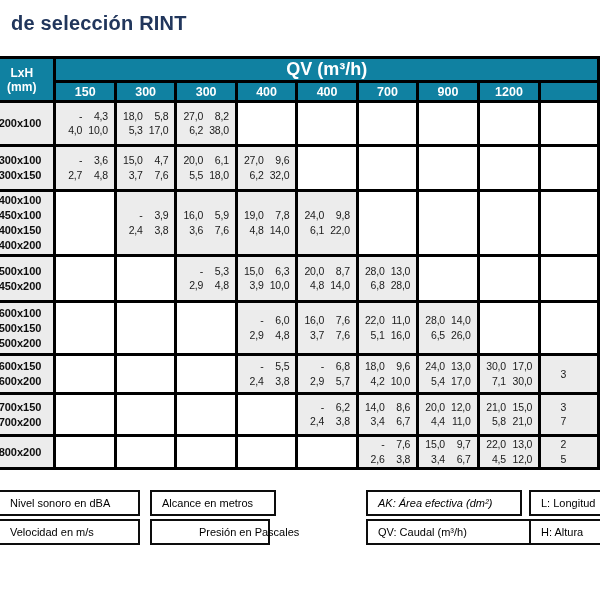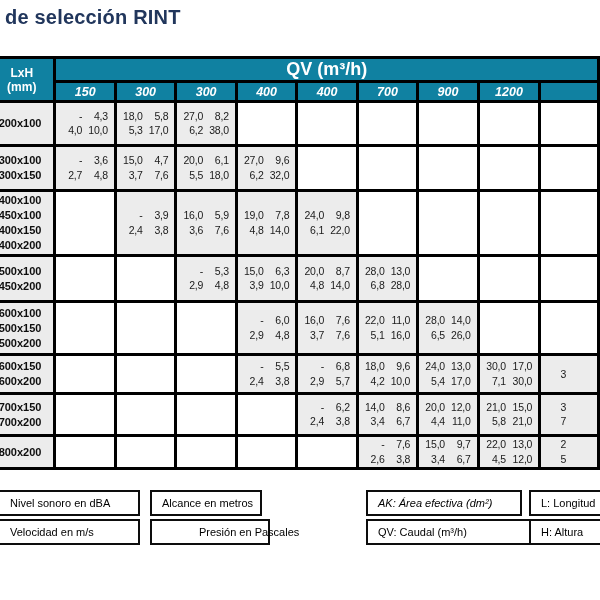--- a/index.html
+++ b/index.html
@@ -1,33 +1,33 @@
 <!DOCTYPE html>
 <html><head>
 <meta charset="utf-8">
 <style>
   html,body{margin:0;padding:0;}
   body{
     width:600px;height:600px;overflow:hidden;position:relative;background:#fff;
     font-family:"Liberation Sans","DejaVu Sans",sans-serif;
   }
   .title{
-    position:absolute;left:3px;top:4px;margin:2px;
+    position:absolute;left:3px;top:4px;margin:8px;
     font-size:20px;font-weight:bold;color:var(--navy,#21365c);letter-spacing:.2px;
   }
   .shift{position:absolute;left:-13px;top:56px;}
   table{border-collapse:collapse;table-layout:fixed;background:#fff;border:3px solid #000;}
   th,td{padding:0;margin:0;}
   thead th{
     background:var(--teal,#1081a1);color:#fff;font-weight:bold;text-align:center;
     border:3px solid #000;border-bottom:2px solid #000;
   }
   thead{border-bottom:3px solid #000;}
   th.qv{font-size:18px;height:17px;}
-  th.flow{font-size:12.5px;height:17px;font-style:italic;}
+  th.flow{font-size:12.5px;height:17px;}
   th.corner{font-size:12px;line-height:14px;vertical-align:middle;}
   tbody td{border:3px solid #000;border-top:2px solid #000;border-bottom:2px solid #000;vertical-align:middle;}
   tbody tr{border-top:3px solid #000;}
   tbody tr:nth-child(1){height:44px;}
   tbody tr:nth-child(2){height:45px;}
   tbody tr:nth-child(3){height:65px;}
   tbody tr:nth-child(4){height:46px;}
   tbody tr:nth-child(5){height:53px;}
   tbody tr:nth-child(6){height:39px;}
   tbody tr:nth-child(7){height:42px;}
@@ -41,21 +41,21 @@
   }
   .vgrid span{text-align:right;white-space:nowrap;overflow:hidden;}
   .vgrid span:nth-child(odd){padding-right:3px;}
   .vgrid span:nth-child(even){padding-right:6px;}
   .lg{
     position:absolute;border:2px solid #0d0d0d;height:26px;box-sizing:border-box;background:#fff;
     display:flex;align-items:center;padding-left:10px;font-size:11px;color:#000;white-space:nowrap;
   }
   .b-sound   {left:-20px;top:490px;width:160px;padding-left:28px;}
   .b-vel     {left:-20px;top:519px;width:160px;padding-left:28px;}
-  .b-reach   {left:150px;top:490px;width:112px;}
+  .b-reach   {left:150px;top:490px;width:126px;}
   .b-press   {left:150px;top:519px;width:120px;padding-left:47px;}
   .b-ak      {left:366px;top:490px;width:156px;font-style:italic;}
   .b-qv      {left:366px;top:519px;width:176px;}
   .b-l       {left:529px;top:490px;width:110px;}
   .b-h       {left:529px;top:519px;width:110px;}
 </style>
 </head>
 <body style="--teal: #1081a1; --navy: #21365c; --shade: #ececec;">
 
 <h1 class="title">de selección RINT</h1>

